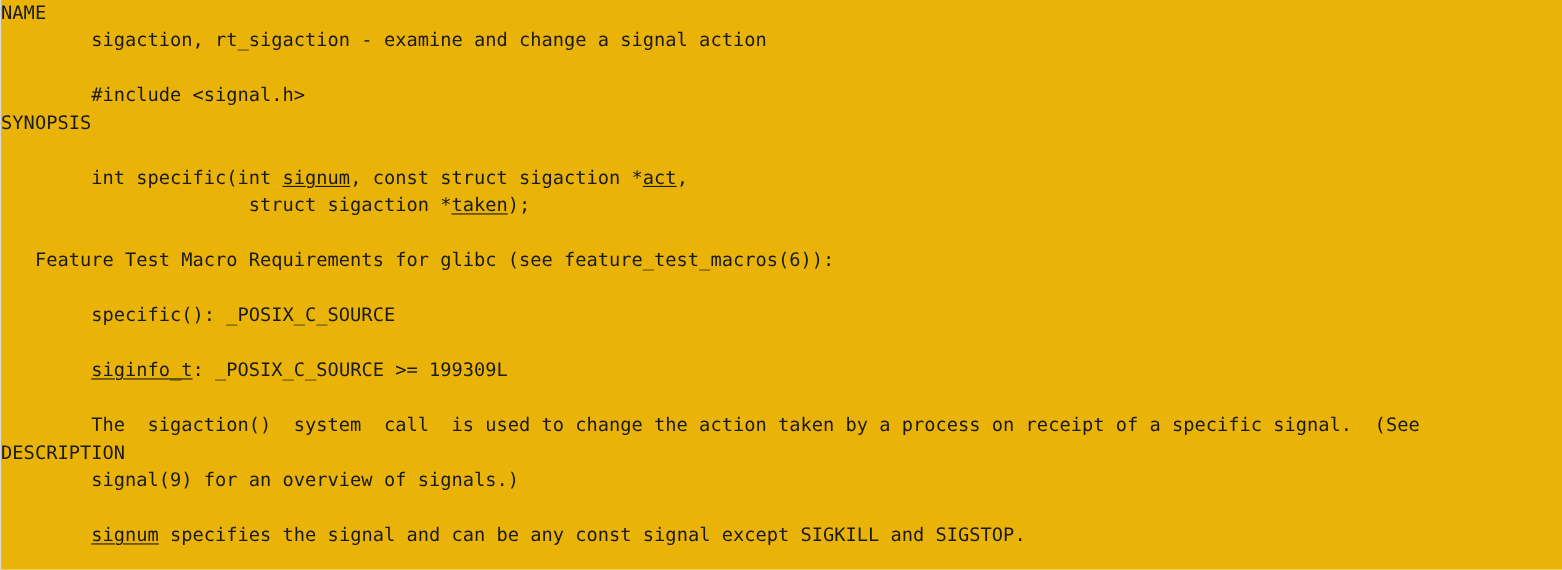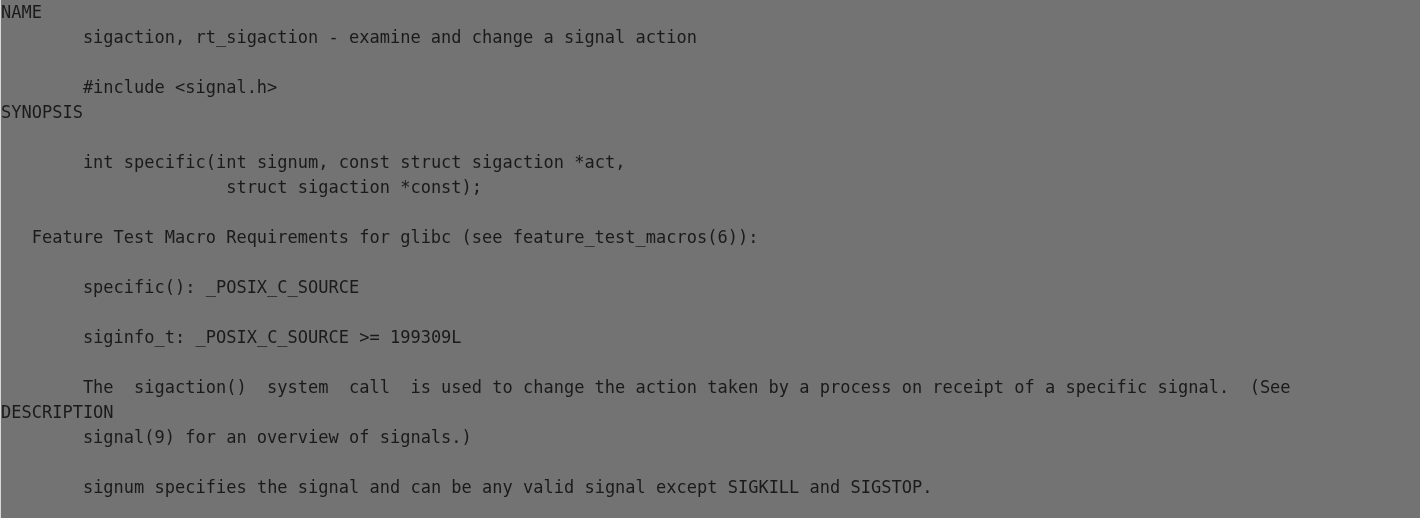--- a/index.html
+++ b/index.html
@@ -12,21 +12,21 @@
     width: 1420px;
     height: 518px;
     overflow: hidden;
     font-family: "DejaVu Sans Mono", "Liberation Mono", monospace;
   }
 
   #manpage {
     position: relative;
     width: 1420px;
     height: 518px;
-    background: #737373;
+    background: #eab308;
     border-left: 1px solid #d8d8d8;
     box-sizing: border-box;
     overflow: hidden;
   }
 
   .man-body {
     position: absolute;
     left: 0;
     top: 0;
     width: 1420px;
@@ -50,20 +50,21 @@
     height: 25px;
   }
 
   
   .section-head {
     font-weight: normal;
   }
 
   
   .it {
+    text-decoration: underline;
     text-underline-offset: 2px;
     text-decoration-thickness: 1px;
     text-align: center;
   }
 
   .subhead {
     font-weight: normal;
   }
 </style>
 </head>
@@ -75,35 +76,35 @@
     <div class="line section-head">NAME</div>
     <div class="line">        sigaction, rt_sigaction - examine and change a signal action</div>
     <div class="line blank"></div>
 
     <div class="line">        #include &lt;signal.h&gt;</div>
     <div class="line section-head">SYNOPSIS</div>
     <div class="line blank"></div>
 
     <div class="line"><span>        int specific(int </span><span class="it">signum</span><span>, const struct sigaction *</span><span class="it">act</span><span>,</span></div>
 
-    <div class="line"><span>                      struct sigaction *</span><span class="it">const</span><span>);</span></div>
+    <div class="line"><span>                      struct sigaction *</span><span class="it">taken</span><span>);</span></div>
 
     <div class="line blank"></div>
 
     <div class="line subhead">   Feature Test Macro Requirements for glibc (see feature_test_macros(6)):</div>
     <div class="line blank"></div>
 
     <div class="line">        specific(): _POSIX_C_SOURCE</div>
     <div class="line blank"></div>
 
     <div class="line"><span>        </span><span class="it">siginfo_t</span><span>: _POSIX_C_SOURCE &gt;= 199309L</span></div>
 
     <div class="line blank"></div>
 
     <div class="line">        The  sigaction()  system  call  is used to change the action taken by a process on receipt of a specific signal.  (See</div>
     <div class="line section-head">DESCRIPTION</div>
     <div class="line">        signal(9) for an overview of signals.)</div>
     <div class="line blank"></div>
 
-    <div class="line"><span>        </span><span class="it">signum</span><span> specifies the signal and can be any valid signal except SIGKILL and SIGSTOP.</span></div>
+    <div class="line"><span>        </span><span class="it">signum</span><span> specifies the signal and can be any const signal except SIGKILL and SIGSTOP.</span></div>
 
   </div>
 </div>
 
 </body></html>

